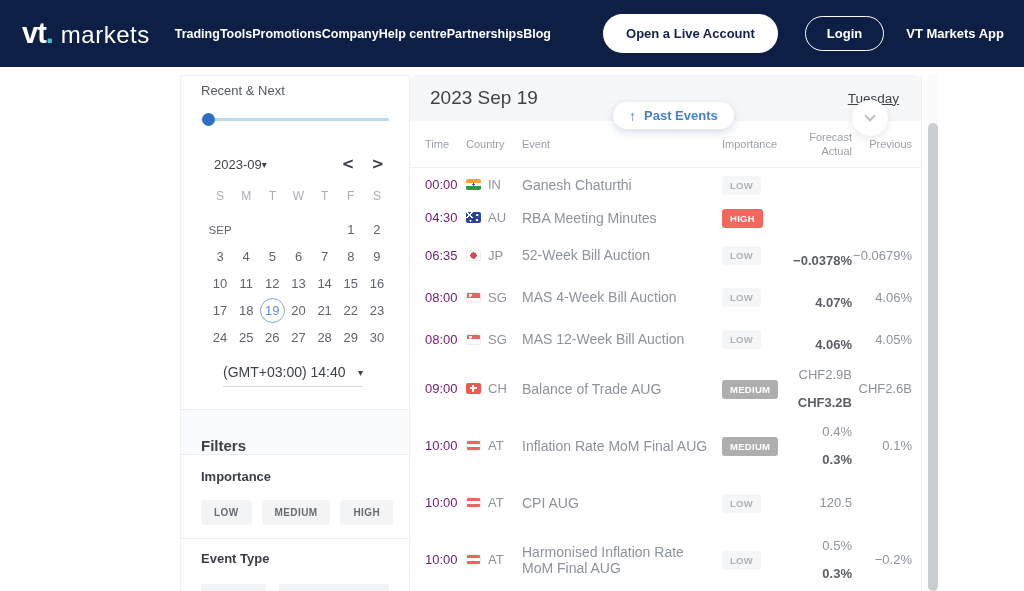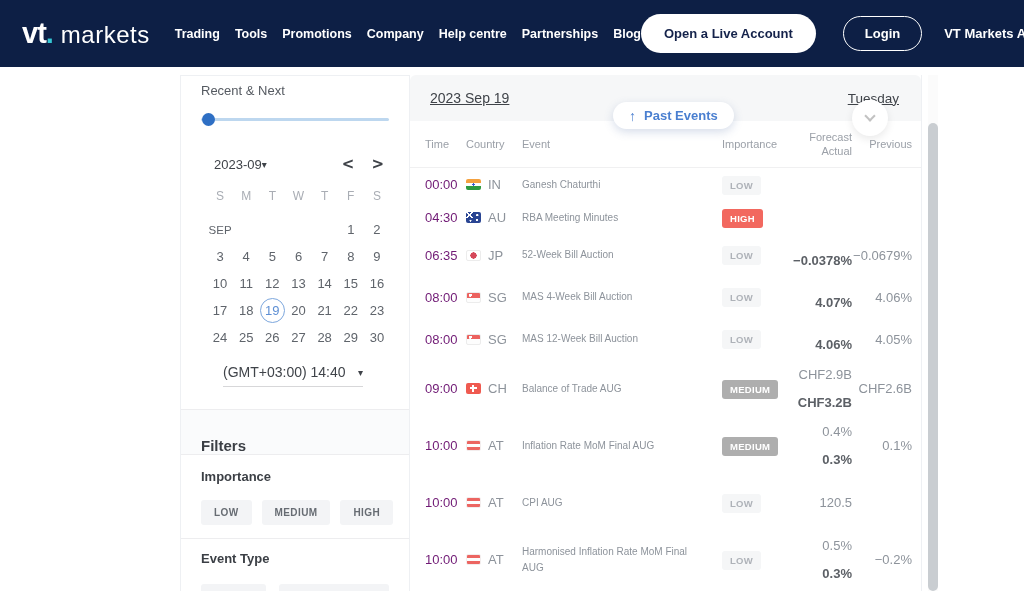--- a/index.html
+++ b/index.html
@@ -6,21 +6,21 @@
   html,body { width:1024px; height:591px; overflow:hidden; background:#fff;
     font-family:"Liberation Sans","DejaVu Sans",sans-serif; position:relative; }
 
   
   .navbar { position:absolute; top:0; left:0; width:1024px; height:67px;
     background:#0d1f45; display:flex; align-items:center; z-index:10; }
   .logo { margin-left:22px; display:flex; align-items:baseline; cursor:pointer; }
   .logo-vt { color:#fff; font-size:29px; font-weight:800; letter-spacing:-1px; }
   .logo-dot { color:#35c7d4; font-size:29px; font-weight:800; }
   .logo-markets { color:#fff; font-size:24px; font-weight:300; margin-left:7px; letter-spacing:.5px; }
-  .nav-links { display:flex; gap:15px; margin-left:25px; align-items:center; }
+  .nav-links { display:flex; margin-left:25px; align-items:center; }
   .nav-link { color:#fff; font-size:12.5px; font-weight:600; cursor:pointer; white-space:nowrap; }
   .nav-right { margin-left:auto; display:flex; align-items:center; margin-right:20px; }
   .btn-open { background:#fff; color:#14224a; font-size:13px; font-weight:700; border:none;
     border-radius:20px; padding:12px 23px; cursor:pointer; white-space:nowrap;
     font-family:inherit; }
   .btn-login { background:transparent; color:#fff; font-size:13px; font-weight:600;
     border:1.5px solid #fff; border-radius:18px; padding:9px 21px; margin-left:27px;
     cursor:pointer; font-family:inherit; }
   .app-label { color:#fff; font-size:13px; font-weight:700; margin-left:22px; white-space:nowrap; }
 
@@ -66,21 +66,21 @@
   .etype-label { top:475px; font-size:13px; font-weight:700; color:#3b3f45; }
   .etype-buttons { top:508px; display:flex; gap:13px; }
   .etype-btn { background:#f3f4f6; border:none; border-radius:3px; height:20px; cursor:pointer; }
   .etype-btn.b1 { width:66px; } .etype-btn.b2 { width:112px; }
 
   
   .main { position:absolute; left:410px; top:75px; width:512px; bottom:0; background:#fff;
     border-right:1px solid #eef0f3; }
   .main-header { height:46px; background:#f6f7f8; border-radius:6px 6px 0 0;
     display:flex; align-items:center; padding:0 22px 0 20px; }
-  .mh-date { font-size:14px; color:#3f4349;text-decoration:underline; }
+  .mh-date { font-size:19px; color:#3f4349; }
   .mh-weekday { margin-left:auto; font-size:13.5px; color:#3f4349;text-decoration:underline; }
   .chev-circle { position:absolute; right:33px; top:25px; width:36px; height:36px;
     border-radius:50%; background:#fff; box-shadow:0 3px 8px rgba(0,0,0,.09);
     display:flex; align-items:center; justify-content:center; cursor:pointer; z-index:5; }
   .chev-down { width:8px; height:8px; border-right:2px solid #c2c2c2;
     border-bottom:2px solid #c2c2c2; transform:rotate(45deg); margin-top:-4px; }
   .past-pill { position:absolute; left:203px; top:27px; height:27px; border-radius:14px;
     background:#fff; box-shadow:0 3px 10px rgba(70,100,160,.22); display:flex;
     align-items:center; padding:0 16px; gap:8px; cursor:pointer; z-index:6; }
   .past-arrow { color:#4a7fd0; font-size:14px; font-weight:700; }
@@ -91,21 +91,21 @@
   .thead { height:47px; border-bottom:1px solid #f0f0f1; }
   .th { font-size:11px; color:#9ba0a8; }
   .th-fc { text-align:right; line-height:14px; }
   .th-prev { text-align:right; }
 
   .erow { cursor:pointer; }
   .erow.h-s { height:33px; } .erow.h-m { height:42px; } .erow.h-l { height:57px; }
   .c-time { font-size:13px; color:#701a75; }
   .c-country { display:flex; align-items:center; gap:7px; }
   .ccode { font-size:13px; color:#8d939b; }
-  .c-event { font-size:10px; color:#8d939b; line-height:16px; padding-right:14px; }
+  .c-event { font-size:14px; color:#8d939b; line-height:16px; padding-right:14px; }
   .badge { display:inline-block; font-size:9.5px; font-weight:700; letter-spacing:.3px;
     border-radius:3px; padding:4px 8px; }
   .badge.low { background:#f5f6f7; color:#aeb2b8; }
   .badge.medium { background:#aeaeae; color:#fff; }
   .badge.high { background:#f2685f; color:#fff; }
   .c-fc { display:flex; flex-direction:column; align-items:flex-end; justify-content:flex-end; }
   .val-forecast { font-size:13px; color:#8d939b; line-height:28px; }
   .val-actual { font-size:13px; font-weight:700; color:#5c6066; line-height:28px; }
   .no-forecast .val-actual { margin-top:12px; }
   .c-prev { text-align:right; font-size:13px; color:#8d939b; }

